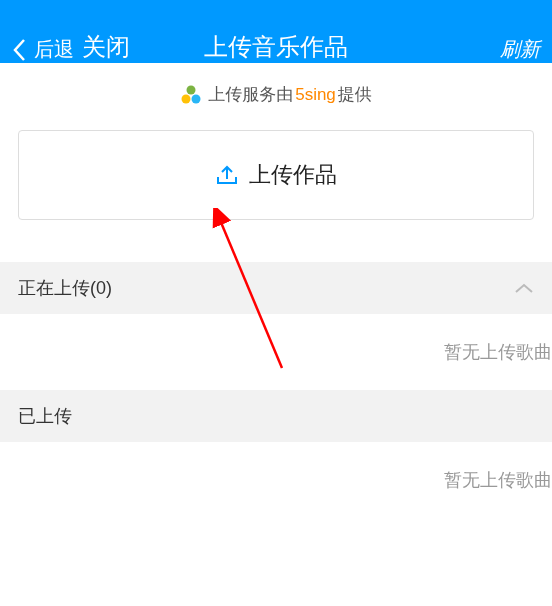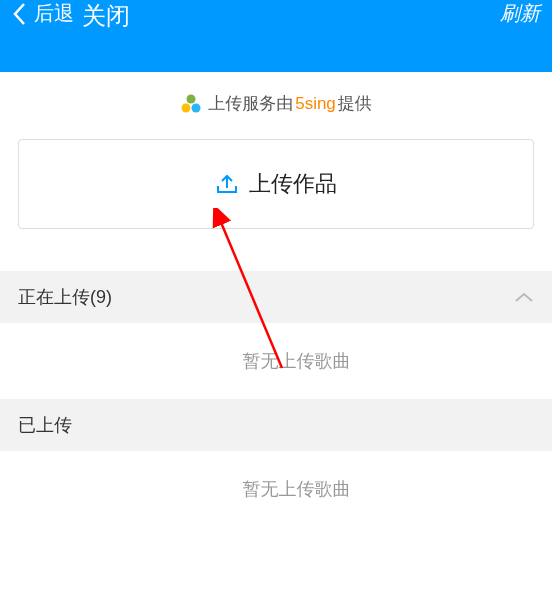--- a/index.html
+++ b/index.html
@@ -9,23 +9,23 @@
     }
     body {
       font-family: -apple-system, BlinkMacSystemFont, "Helvetica Neue", Arial, sans-serif;
       width: 552px;
       height: 606px;
       background: #fff;
       position: relative;
     }
     .header {
       background: #0099ff;
-      height: 72px;
+      height: 63px;
       display: flex;
-      align-items: flex-start;
+      align-items: flex-end;
       color: #fff;
       padding: 0 12px;
       position: relative;
     }
     .back-btn {
       display: flex;
       align-items: center;
       font-size: 20px;
       cursor: pointer;
     }
@@ -99,21 +99,21 @@
       color: #333;
       display: flex;
       align-items: center;
       justify-content: space-between;
     }
     .chevron-icon {
       width: 20px;
       height: 12px;
     }
     .empty-text {
-      text-align: center;
+      text-align: right;
       padding: 26px 0;
       font-size: 18px;
       color: #999;
       margin-left: 41px;
     }
     .arrow-annotation {
       position: absolute;
       left: 212px;
       top: 208px;
       pointer-events: none;
@@ -123,20 +123,21 @@
 <body>
 
 <div class="header">
   <div class="back-btn">
     <svg class="back-chevron" viewBox="0 0 14 24" fill="none" stroke="#fff" stroke-width="2.5">
       <polyline points="12,2 3,12 12,22"></polyline>
     </svg>
     <span>后退</span>
   </div>
   <div class="close-btn">关闭</div>
+  <div class="header-title">上传音乐作品</div>
   <div class="refresh-btn">刷新</div>
 </div>
 
 <div class="service-info">
   <svg class="logo-icon" viewBox="0 0 22 22">
     <circle cx="11" cy="6" r="4.5" fill="#7cb342"></circle>
     <circle cx="6" cy="15" r="4.5" fill="#ffc107"></circle>
     <circle cx="16" cy="15" r="4.5" fill="#29b6f6"></circle>
   </svg>
   <span>上传服务由</span>
@@ -149,21 +150,21 @@
     <svg width="24" height="24" viewBox="0 0 24 24" fill="none" stroke="#0099ff" stroke-width="2">
       <polyline points="3,14 3,20 21,20 21,14"></polyline>
       <polyline points="7,9 12,4 17,9"></polyline>
       <line x1="12" y1="4" x2="12" y2="16"></line>
     </svg>
     <span>上传作品</span>
   </div>
 </div>
 
 <div class="section-header">
-  <span>正在上传(9)</span>
+  <span>正在上传(0)</span>
   <svg class="chevron-icon" viewBox="0 0 20 12" fill="none" stroke="#bbb" stroke-width="2">
     <polyline points="2,10 10,3 18,10"></polyline>
   </svg>
 </div>
 
 <div class="empty-text">暂无上传歌曲</div>
 
 <div class="section-header">
   <span>已上传</span>
 </div>

